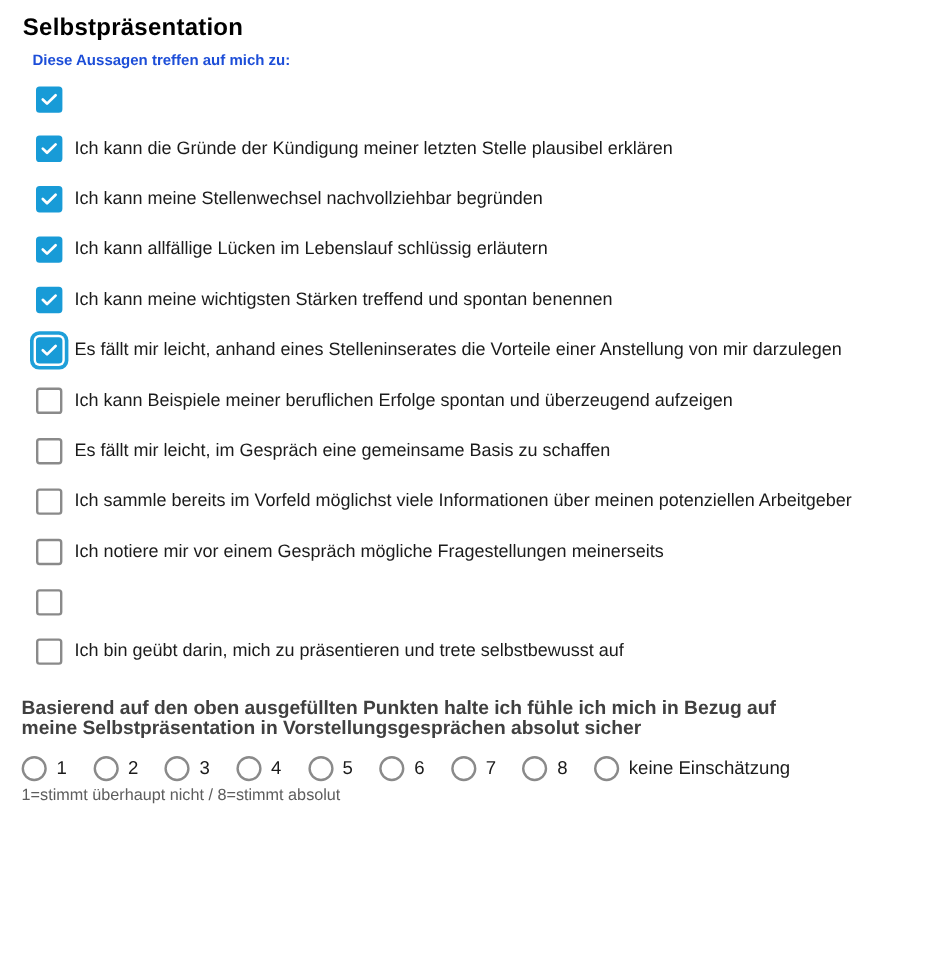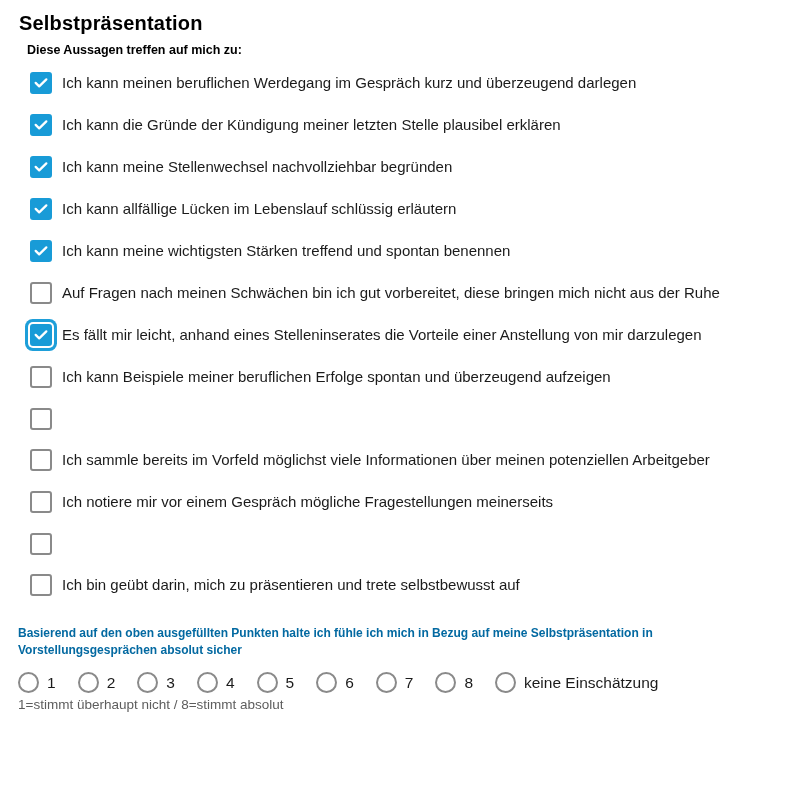--- a/index.html
+++ b/index.html
@@ -16,21 +16,21 @@
     font-family:"Liberation Sans", sans-serif;
     color:var(--text);
   }
   .page{padding:10px 18px 0 18px;}
 
   .page-title{
     font-size:20px;font-weight:bold;color:#000;
     margin:2px 0 8px 1px;letter-spacing:.2px;
   }
   .subtitle{
-    font-size:12.5px;font-weight:bold;color:#000000;
+    font-size:12.5px;font-weight:bold;color:#1d4ed8;
     margin:0 0 15px 9px;
   }
 
   .checklist{padding-left:12px;}
   .row{
     display:flex;align-items:flex-start;gap:10px;
     margin-bottom:19px;cursor:pointer;
   }
   .checkbox{
     flex:0 0 auto;width:22px;height:22px;margin-top:0;
@@ -42,21 +42,21 @@
   }
   .checkbox.focused{
     box-shadow:0 0 0 2px #ffffff, 0 0 0 5px var(--focus);
   }
   .checkbox svg{display:block;}
   .row-label{
     font-size:15px;line-height:24px;max-width:700px;margin-top:-1px;
   }
 
   .question{
-    font-size:12px;font-weight:bold;color:#0369a1;
+    font-size:16px;font-weight:bold;color:#404040;
     line-height:16.5px;max-width:672px;margin:28px 0 0 0;
   }
 
   .radio-row{
     display:flex;align-items:center;margin-top:14px;
   }
   .radio-option{
     display:flex;align-items:center;margin-right:22px;cursor:pointer;
   }
   .radio{
@@ -76,21 +76,20 @@
   <h1 class="page-title">Selbstpräsentation</h1>
   <div class="subtitle">Diese Aussagen treffen auf mich zu:</div>
 
   <div class="checklist" id="checklist">
       <label class="row">
         <span class="checkbox checked">
           <svg width="16" height="16" viewBox="0 0 24 24">
             <polyline points="20 6.5 9.3 17 4 11.8" fill="none" stroke="#ffffff" stroke-width="3.4" stroke-linecap="round" stroke-linejoin="round"></polyline>
           </svg>
         </span>
-        <span class="row-label">Ich kann meinen beruflichen Werdegang im Gespräch kurz und überzeugend darlegen</span>
       </label>
       <label class="row">
         <span class="checkbox checked">
           <svg width="16" height="16" viewBox="0 0 24 24">
             <polyline points="20 6.5 9.3 17 4 11.8" fill="none" stroke="#ffffff" stroke-width="3.4" stroke-linecap="round" stroke-linejoin="round"></polyline>
           </svg>
         </span>
         <span class="row-label">Ich kann die Gründe der Kündigung meiner letzten Stelle plausibel erklären</span>
       </label>
       <label class="row">
@@ -111,37 +110,34 @@
       </label>
       <label class="row">
         <span class="checkbox checked">
           <svg width="16" height="16" viewBox="0 0 24 24">
             <polyline points="20 6.5 9.3 17 4 11.8" fill="none" stroke="#ffffff" stroke-width="3.4" stroke-linecap="round" stroke-linejoin="round"></polyline>
           </svg>
         </span>
         <span class="row-label">Ich kann meine wichtigsten Stärken treffend und spontan benennen</span>
       </label>
       <label class="row">
-        <span class="checkbox"></span>
-        <span class="row-label">Auf Fragen nach meinen Schwächen bin ich gut vorbereitet, diese bringen mich nicht aus der Ruhe</span>
-      </label>
-      <label class="row">
         <span class="checkbox checked focused">
           <svg width="16" height="16" viewBox="0 0 24 24">
             <polyline points="20 6.5 9.3 17 4 11.8" fill="none" stroke="#ffffff" stroke-width="3.4" stroke-linecap="round" stroke-linejoin="round"></polyline>
           </svg>
         </span>
         <span class="row-label">Es fällt mir leicht, anhand eines Stelleninserates die Vorteile einer Anstellung von mir darzulegen</span>
       </label>
       <label class="row">
         <span class="checkbox"></span>
         <span class="row-label">Ich kann Beispiele meiner beruflichen Erfolge spontan und überzeugend aufzeigen</span>
       </label>
       <label class="row">
         <span class="checkbox"></span>
+        <span class="row-label">Es fällt mir leicht, im Gespräch eine gemeinsame Basis zu schaffen</span>
       </label>
       <label class="row">
         <span class="checkbox"></span>
         <span class="row-label">Ich sammle bereits im Vorfeld möglichst viele Informationen über meinen potenziellen Arbeitgeber</span>
       </label>
       <label class="row">
         <span class="checkbox"></span>
         <span class="row-label">Ich notiere mir vor einem Gespräch mögliche Fragestellungen meinerseits</span>
       </label>
       <label class="row">

